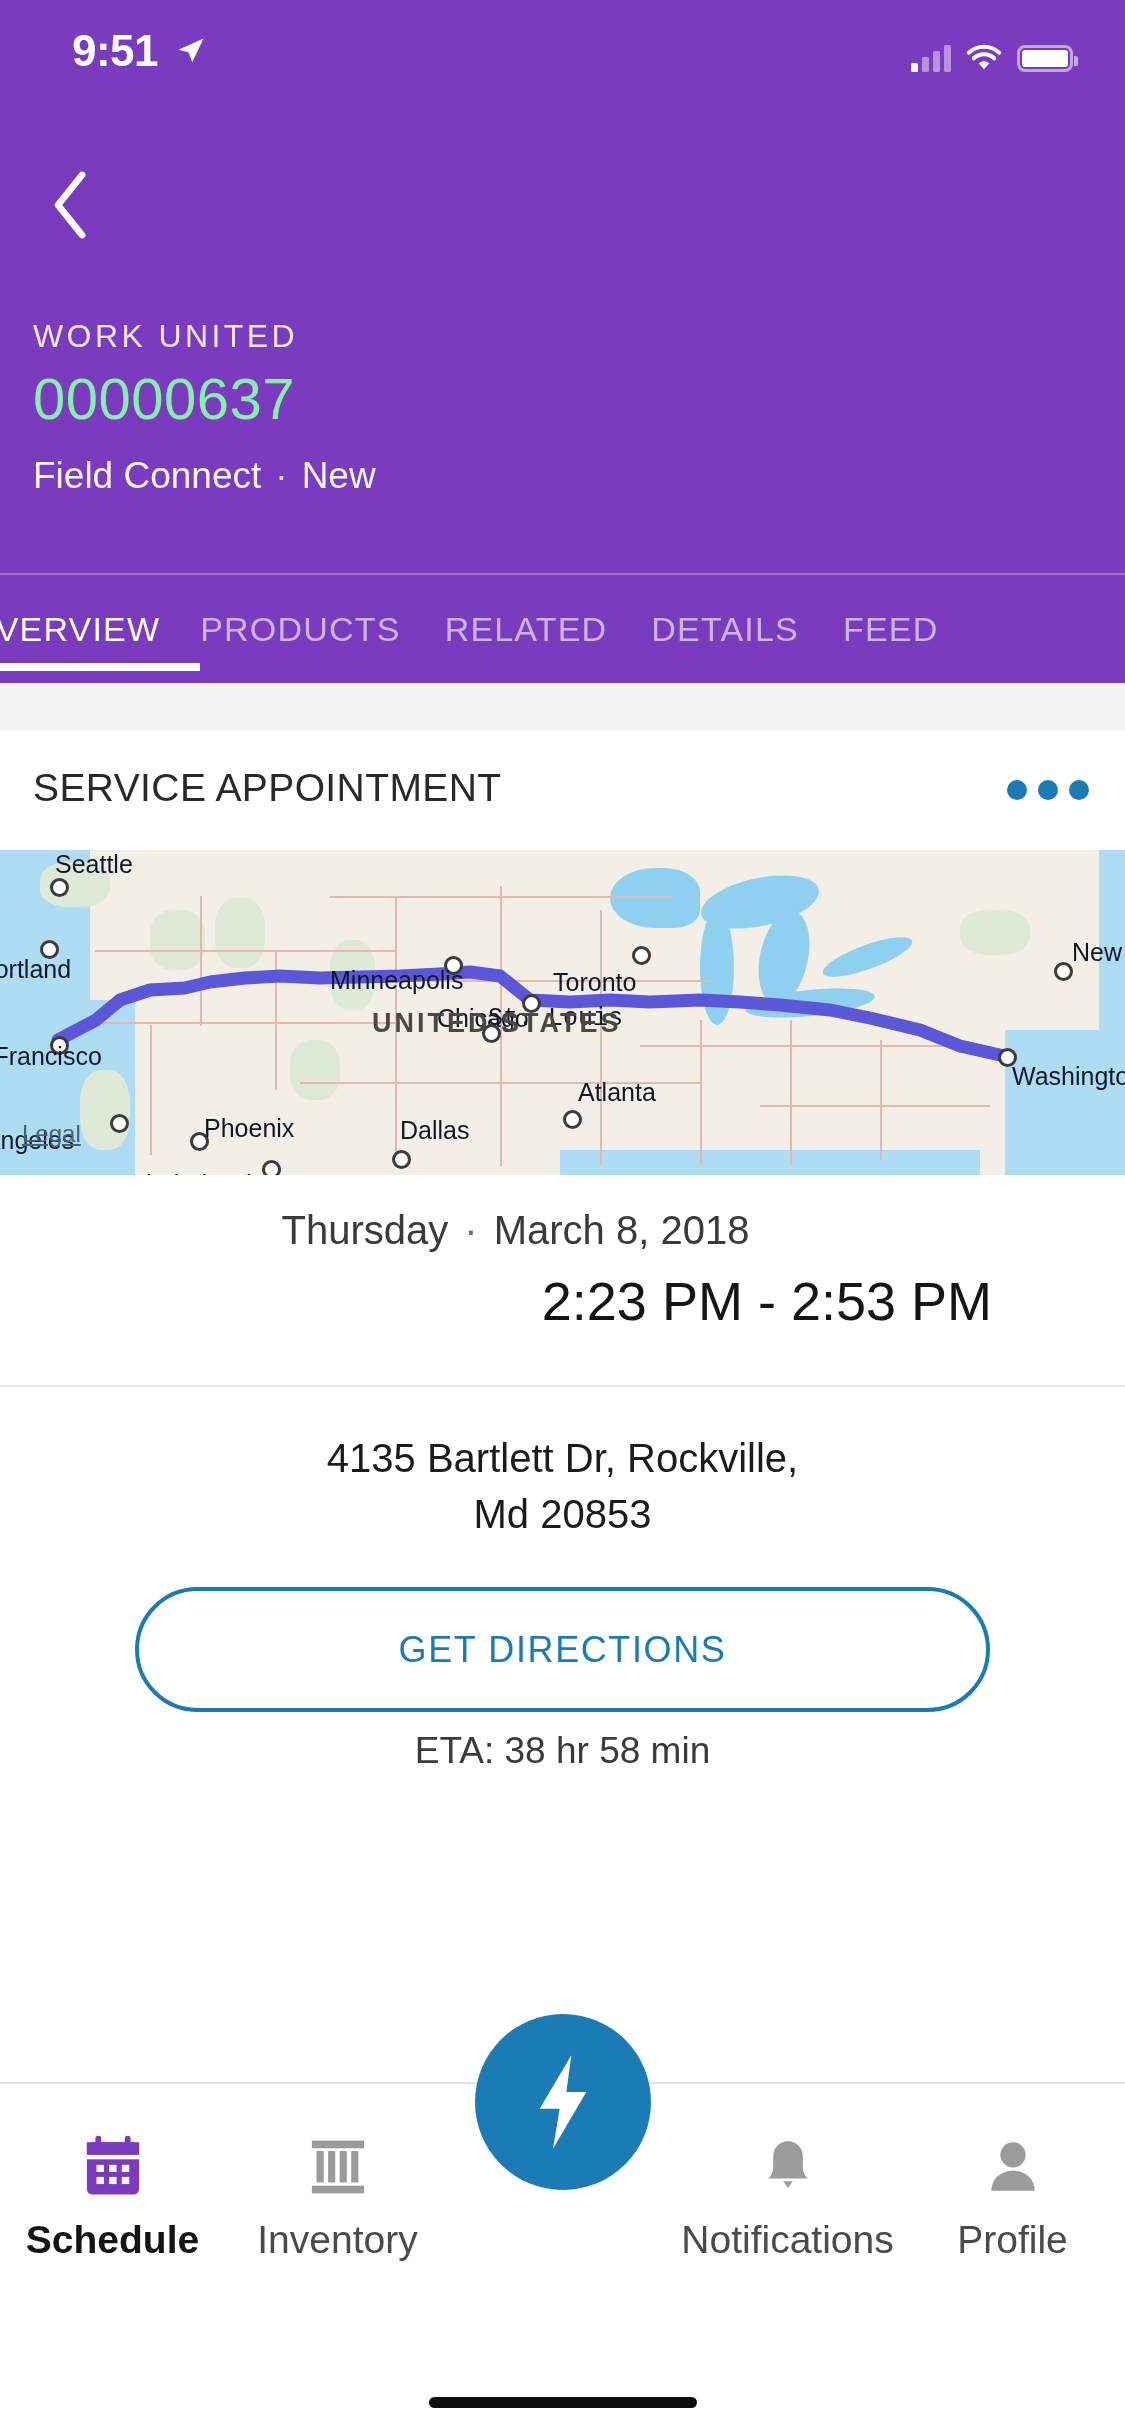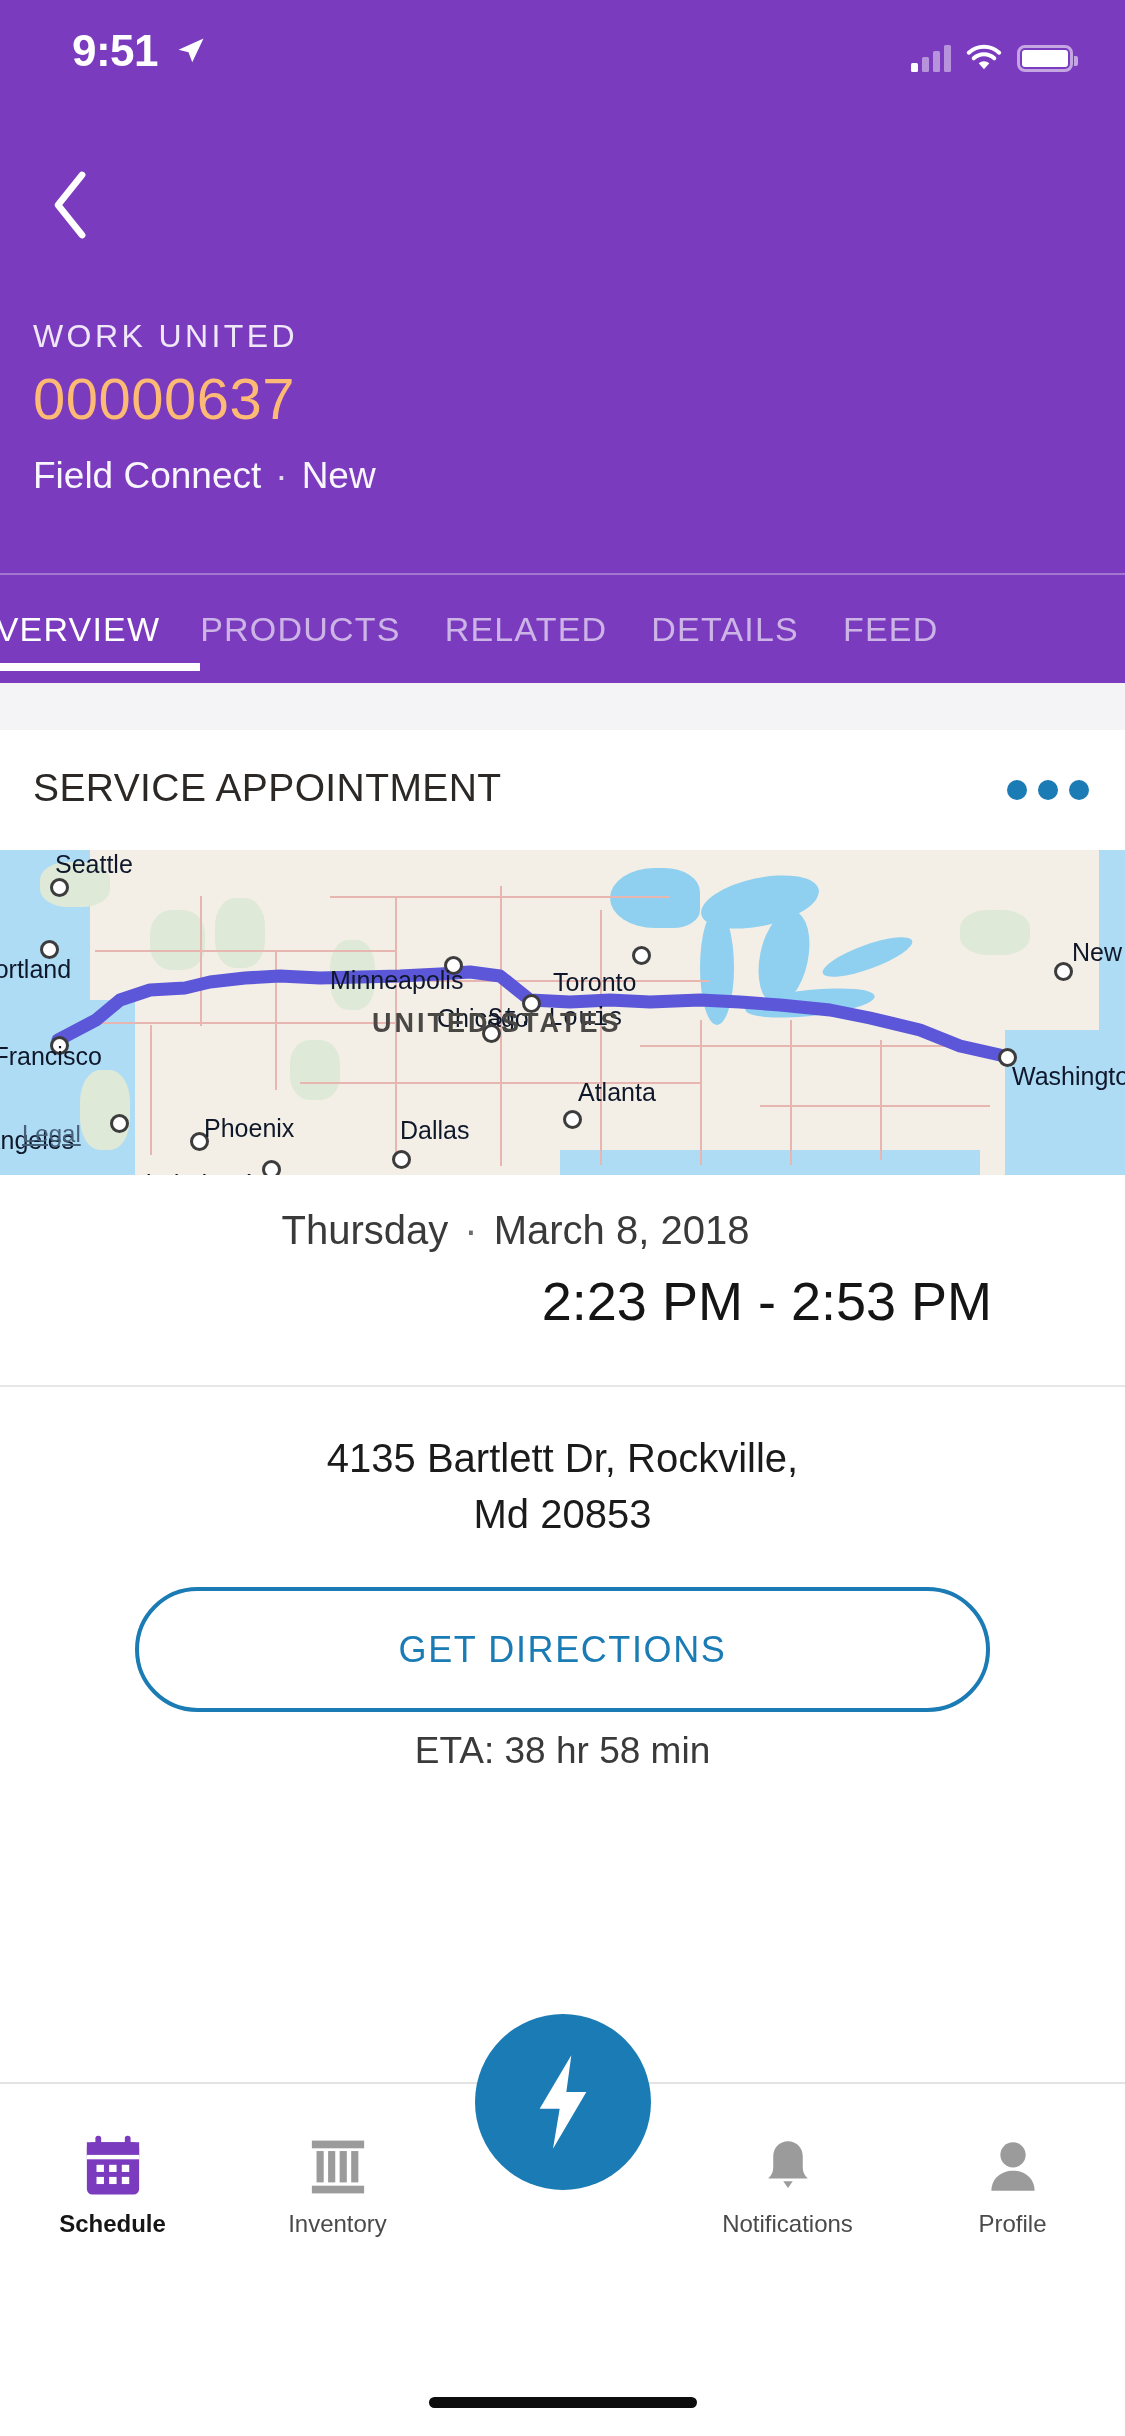--- a/index.html
+++ b/index.html
@@ -48,21 +48,21 @@
     position:absolute; left:30px; top:160px; width:80px; height:90px;
     display:flex; align-items:center; justify-content:center;
   }
 
   .wo-label {
     position:absolute; left:33px; top:318px;
     color:rgba(255,255,255,.88); font-size:32px; letter-spacing:3.4px; font-weight:400;
   }
   .wo-number {
     position:absolute; left:33px; top:365px;
-    color:#fdba74; font-size:58px; font-weight:400; letter-spacing:0.5px;
+    color:#86efac; font-size:58px; font-weight:400; letter-spacing:0.5px;
   }
   .wo-sub {
     position:absolute; left:33px; top:455px;
     color:rgba(255,255,255,.95); font-size:37px; font-weight:400;
   }
   .wo-sub .dot { display:inline-block; padding:0 14px; color:rgba(255,255,255,.8); }
 
   
   .tabbar {
     position:absolute; top:573px; left:0; width:1125px; height:110px;
@@ -166,21 +166,21 @@
     background:#fff; border-top:2px solid #e3e3e3;
   }
   .navitems {
     position:absolute; top:0; left:0; width:1125px; height:250px; display:flex;
   }
   .navitem {
     flex:1; display:flex; flex-direction:column; align-items:center;
     padding-top:42px;
   }
   .navicon { height:82px; display:flex; align-items:center; justify-content:center; }
-  .navlabel { margin-top:2px; font-size:24px; color:#4a4a4a; }
+  .navlabel { margin-top:10px; font-size:39px; color:#4a4a4a; }
   .navitem.active .navlabel { color:#151515; font-weight:bold; }
   .fab {
     position:absolute; left:50%; transform:translateX(-50%); top:-70px;
     width:176px; height:176px; border-radius:50%; background:#1B7BB4;
     display:flex; align-items:center; justify-content:center; z-index:5;
   }
   .homebar {
     position:absolute; bottom:28px; left:50%; transform:translateX(-50%);
     width:268px; height:11px; border-radius:6px; background:#0d0d0d;
   }

